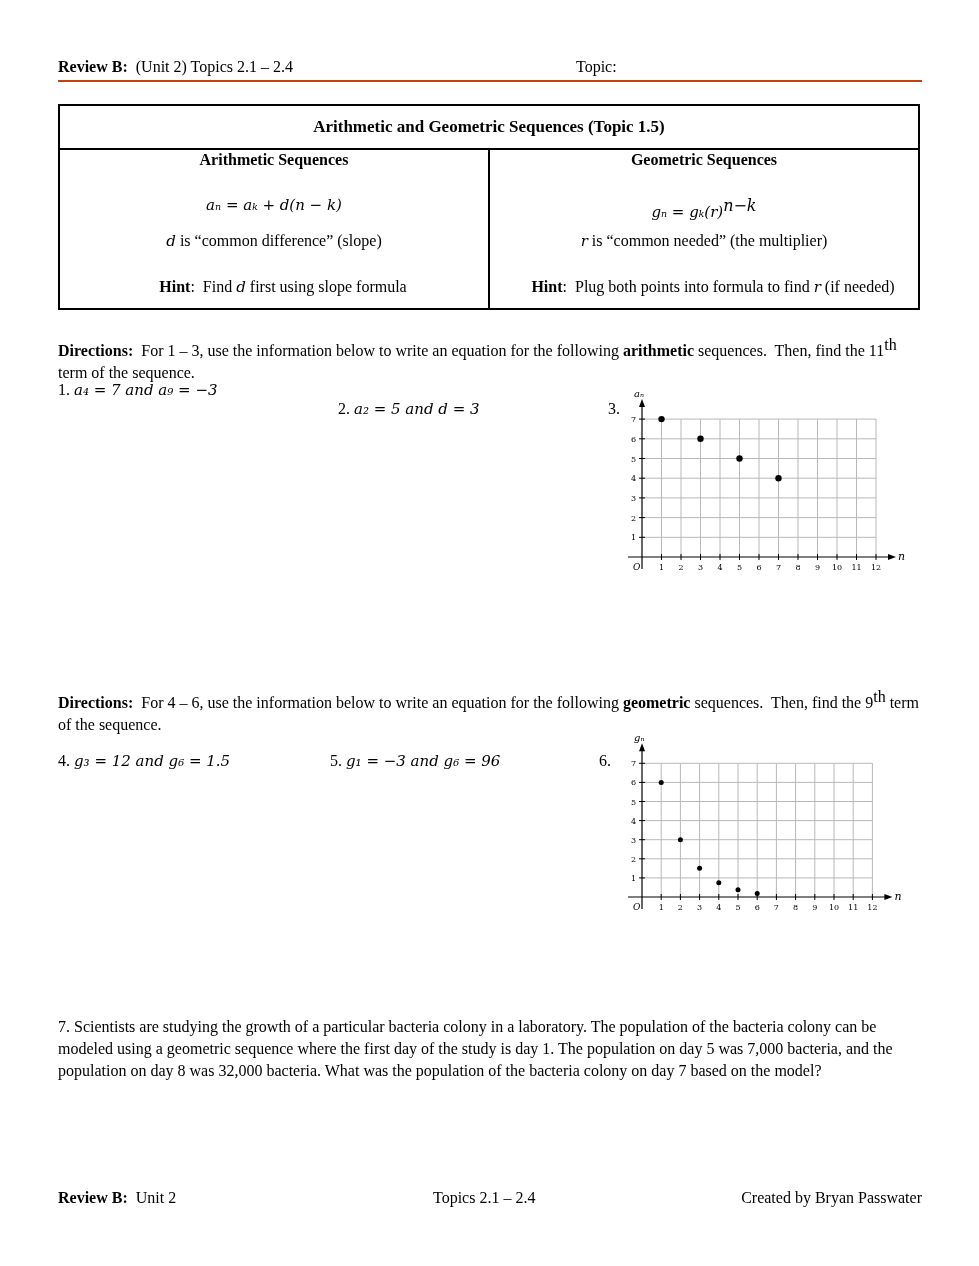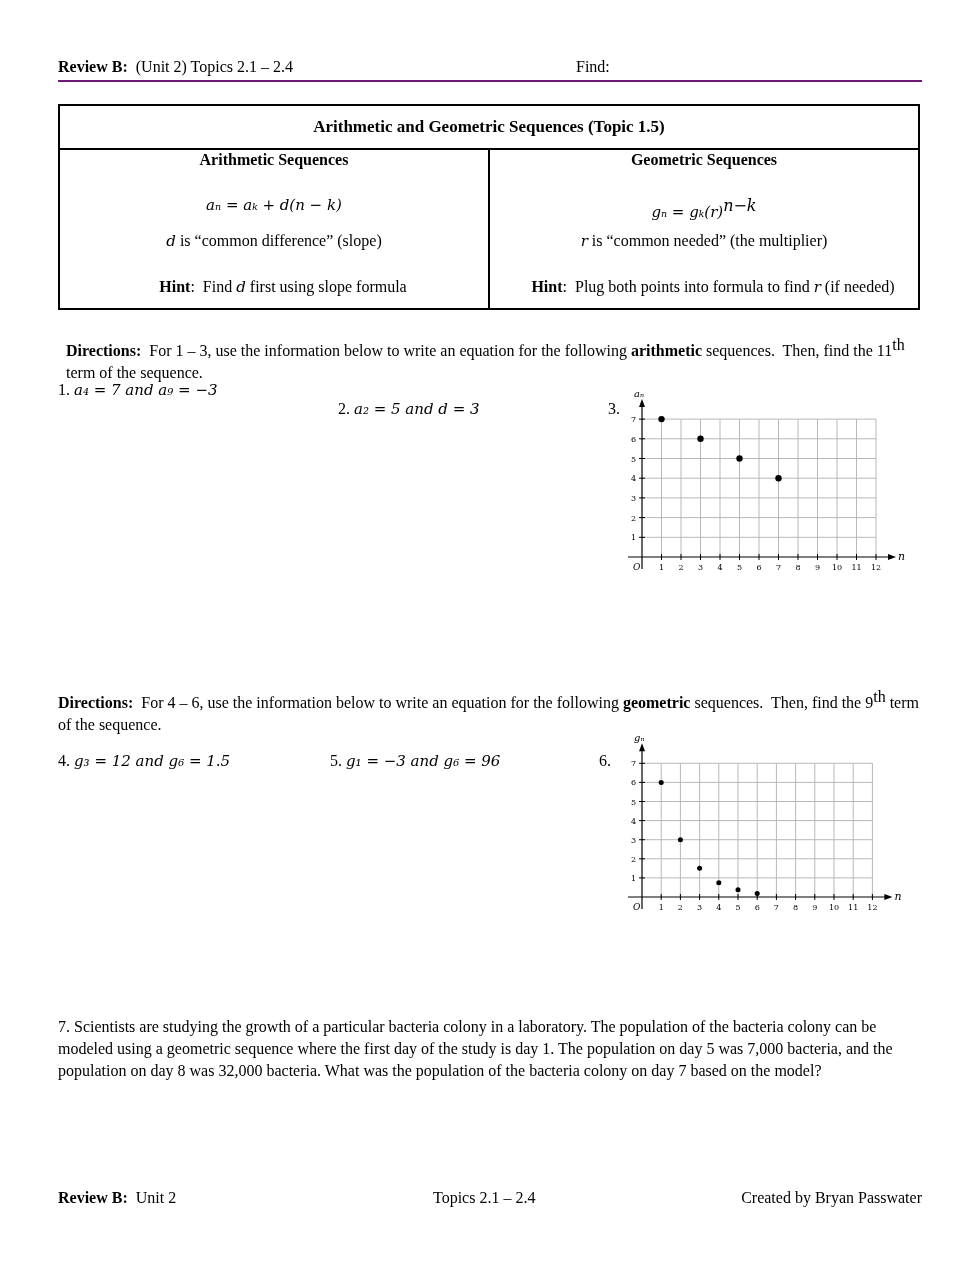--- a/index.html
+++ b/index.html
@@ -1,18 +1,18 @@
 <!DOCTYPE html>
 <html><head>
   <meta charset="utf-8">
   <style>
     html, body { margin: 0; padding: 0; background: #ffffff; }
     body { width: 979px; height: 1266px; position: relative; font-family: "Liberation Serif", serif; color: #000; font-size: 16px; }
     .abs { position: absolute; }
-    .hdr { top: 58px; left: 58px; width: 864px; height: 22px; border-bottom: 2px solid #701a75; }
+    .hdr { top: 58px; left: 58px; width: 864px; height: 22px; border-bottom: 2px solid #c2410c; }
     .hdr .left { position: absolute; left: 0; top: 0; }
     .hdr .name { position: absolute; left: 518px; top: 0; }
     b { font-weight: bold; }
     .ref-table { top: 104px; left: 58px; width: 862px; height: 206px; border: 2px solid #000; box-sizing: border-box; }
     .ref-title { height: 42px; border-bottom: 2px solid #000; text-align: center; font-weight: bold; font-size: 17px; line-height: 42px; }
     .ref-cols { display: flex; height: 160px; }
     .ref-col { flex: 1; text-align: center; position: relative; }
     .ref-col + .ref-col { border-left: 2px solid #000; }
     .ref-col .h { position: absolute; top: 1px; left: 0; right: 0; font-weight: bold; }
     .ref-col .f { position: absolute; top: 46px; left: 0; right: 0; font-style: italic; font-family: "DejaVu Serif", serif; font-size: 15px; }
@@ -28,42 +28,42 @@
     .footer { top: 1189px; left: 58px; width: 864px; height: 22px; }
     .footer .l { position: absolute; left: 0; }
     .footer .c { position: absolute; left: 375px; }
     .footer .r { position: absolute; right: 0; }
   </style>
 </head>
 <body>
 
 <div class="abs hdr">
   <span class="left"><b>Review B:</b>&nbsp;&nbsp;<span>(Unit 2) Topics 2.1 – 2.4</span></span>
-  <span class="name">Find:</span>
+  <span class="name">Topic:</span>
 </div>
 
 <div class="abs ref-table">
   <div class="ref-title">Arithmetic and Geometric Sequences (Topic 1.5)</div>
   <div class="ref-cols">
     <div class="ref-col">
       <div class="h">Arithmetic Sequences</div>
       <div class="f">aₙ = aₖ + d(n − k)</div>
       <div class="d"><i class="m">d</i><span> is “common difference” (slope)</span></div>
       <div class="hint"><b>Hint</b><span style="white-space:pre">:  Find </span><i class="m">d</i><span> first using slope formula</span></div>
     </div>
     <div class="ref-col">
       <div class="h">Geometric Sequences</div>
       <div class="f"><span>gₙ = gₖ(r)</span><sup>n−k</sup></div>
       <div class="d"><i class="m">r</i><span> is “common needed” (the multiplier)</span></div>
       <div class="hint"><b>Hint</b><span style="white-space:pre">:  Plug both points into formula to find </span><i class="m">r</i><span> (if needed)</span></div>
     </div>
   </div>
 </div>
 
-<div class="abs dir" style="top:334px;margin-left:8px;">
+<div class="abs dir" style="top:334px;">
   <b>Directions:</b><span style="white-space:pre-wrap">  For 1 – 3, use the information below to write an equation for the following </span><b>arithmetic</b><span style="white-space:pre-wrap"> sequences.  Then, find the 11</span><sup>th</sup><span> term of the sequence.</span>
 </div>
 
 <div class="abs prob" style="top:381px; left:58px;">
   <span>1.</span> <span class="m">a₄ = 7  and a₉ = −3</span>
 </div>
 <div class="abs prob" style="top:400px; left:338px;">
   <span>2.</span> <span class="m">a₂ = 5  and d = 3</span>
 </div>
 <div class="abs prob graph-label" style="top:400px; left:608px;">3.</div>

